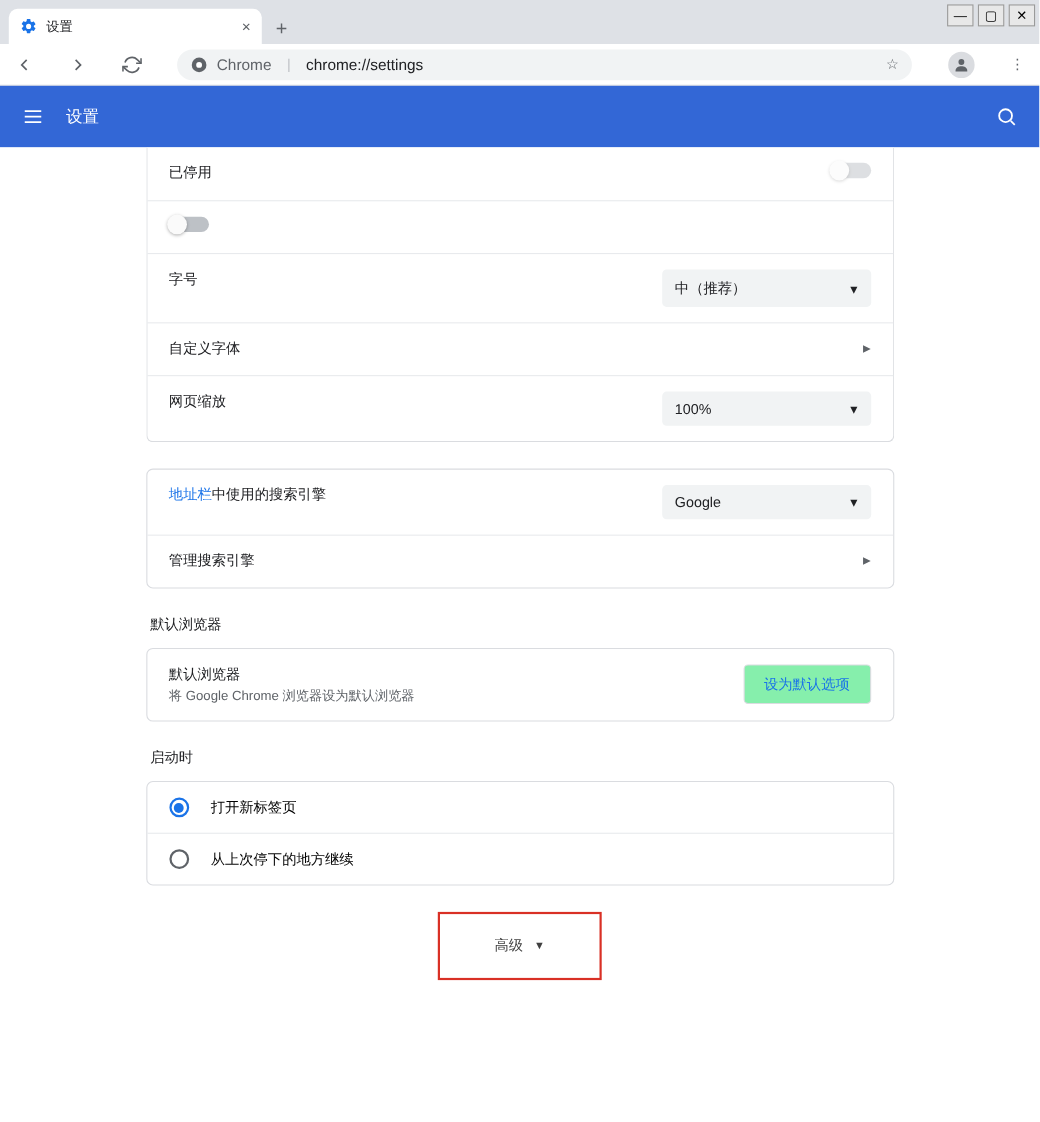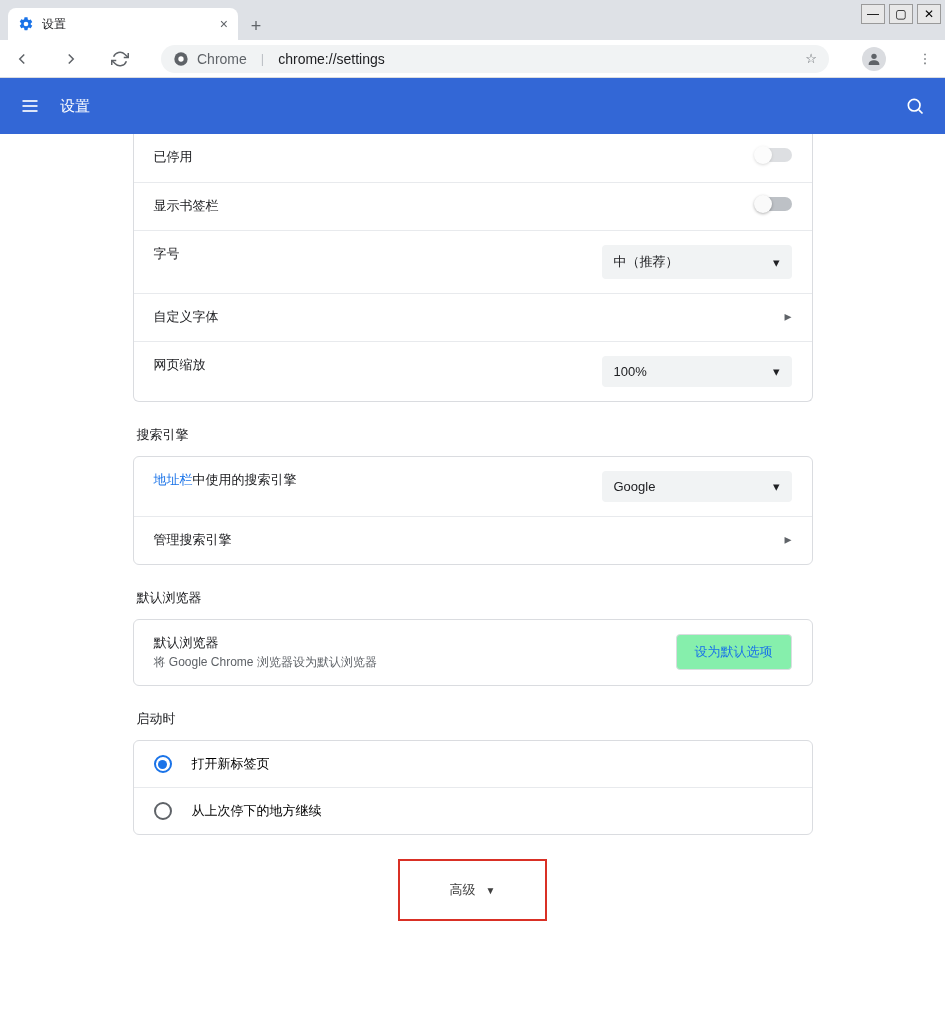--- a/index.html
+++ b/index.html
@@ -171,21 +171,20 @@
   <div class="content">
 
     <div class="card" style="border-top:none; border-radius:0 0 6px 6px;">
       <div class="row">
         <span class="row-label">已停用</span>
         <div class="toggle off disabled">
             <div class="knob"></div>
           </div>
       </div>
       <div class="row">
-        <span class="row-label">显示书签栏</span>
         <div class="toggle off">
             <div class="knob"></div>
           </div>
       </div>
       <div class="row">
         <span class="row-label">字号</span>
         <div class="dropdown">
           <span class="dd-label">中（推荐）</span>
           <span class="caret">▾</span>
         </div>
@@ -196,21 +195,20 @@
       </div>
       <div class="row">
         <span class="row-label">网页缩放</span>
         <div class="dropdown">
           <span class="dd-label">100%</span>
           <span class="caret">▾</span>
         </div>
       </div>
     </div>
 
-    <div class="section-title">搜索引擎</div>
     <div class="card">
       <div class="row">
         <span class="row-label">
           <span class="link">地址栏</span><span>中使用的搜索引擎</span>
         </span>
         <div class="dropdown">
           <span class="dd-label">Google</span>
           <span class="caret">▾</span>
         </div>
       </div>

